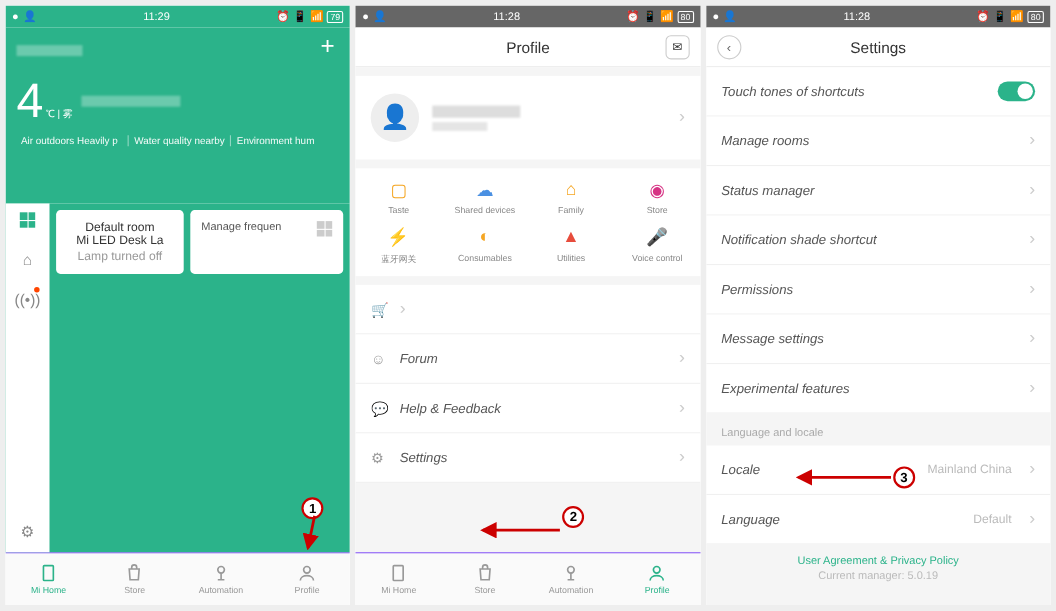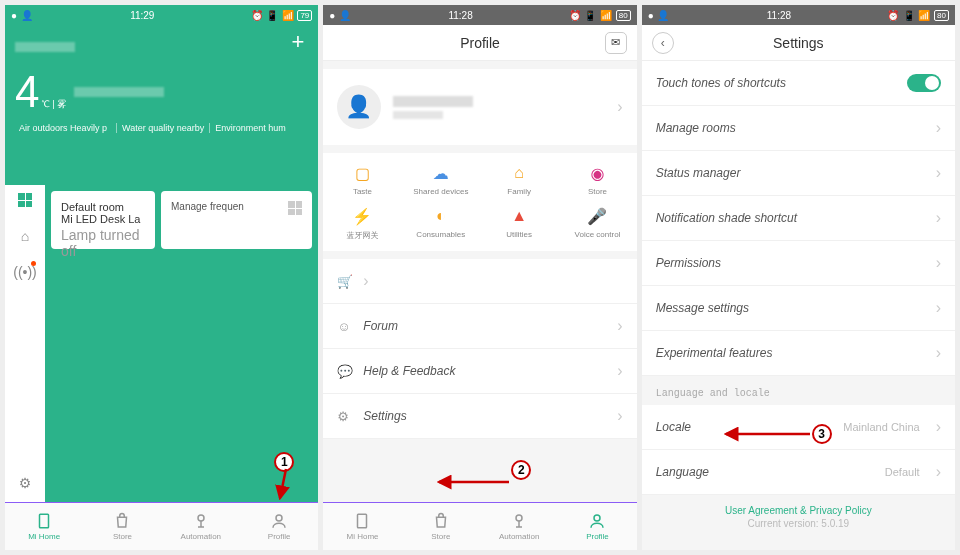--- a/index.html
+++ b/index.html
@@ -26,22 +26,22 @@
 .s1-blur { display: inline-block; width: 60px; height: 10px; background: rgba(255,255,255,0.3); filter: blur(1px); vertical-align: middle; }
 .s1-body { flex: 1; background: #2bb38a; display: flex; position: relative; }
 .s1-rail { width: 40px; background: #fff; display: flex; flex-direction: column; align-items: center; padding-top: 6px; gap: 18px; position: relative; }
 .s1-rail .ic { width: 18px; height: 18px; color: #888; display:flex; align-items:center; justify-content:center; font-size:14px;}
 .s1-rail .ic.active { color: #2bb38a; }
 .s1-rail .gear { position: absolute; bottom: 10px; }
 .red-dot { width:5px; height:5px; background:#ff4500; border-radius:50%; position:absolute; top:-2px; right:-2px;}
 .s1-cards { flex: 1; padding: 6px; display: flex; gap: 6px; }
 .card { background: #fff; border-radius: 4px; padding: 10px; font-size: 10px; color: #555; height: 58px; position: relative; }
 .card .t { color: #333; font-size: 11px; }
-.card .s { color: #999; font-size: 14px; margin-top: 2px; }
-.card1 { width: 104px; }
+.card .s { color: #999; font-size: 11px; margin-top: 2px; }
+.card1 { width: 116px; text-align: center; }
 .card2 { flex: 1; display:flex; align-items:flex-start; justify-content:space-between;}
 
 
 .bottom-nav { height: 48px; background: #fafafa; border-top: 1px solid #8b5cf6; display: flex; }
 .nav-item { flex: 1; display: flex; flex-direction: column; align-items: center; justify-content: center; gap: 2px; font-size: 8px; color: #999; }
 .nav-item.active { color: #2bb38a; }
 .nav-ic { width: 18px; height: 18px; }
 
 
 .s2-body { flex: 1; overflow-y: auto; background: #f5f5f5; }
@@ -51,21 +51,21 @@
 .s2-blur2 { width: 80px; height: 11px; background: #ddd; filter: blur(1px); margin-bottom: 4px; }
 .s2-blur3 { width: 50px; height: 8px; background: #e5e5e5; filter: blur(1px); }
 .chev { color: #ccc; font-size: 16px; font-weight: 300; }
 .s2-grid { background: #fff; padding: 10px 0; display: grid; grid-template-columns: repeat(4, 1fr); gap: 10px 0; margin-top: 8px; }
 .s2-gi { display: flex; flex-direction: column; align-items: center; gap: 4px; font-size: 8px; color: #888; }
 .s2-gi-ic { width: 20px; height: 20px; display: flex; align-items: center; justify-content: center; font-size: 16px; }
 .list-item { background: #fff; padding: 13px 14px; display: flex; align-items: center; gap: 10px; font-size: 12px; color: #555; border-bottom: 1px solid #f0f0f0; }
 .list-item .lbl { flex: 1; font-style: italic; }
 .list-item .val { color: #bbb; font-size: 11px; }
 .list-ic { width: 16px; color: #999; font-size: 13px; }
-.section-hdr { padding: 12px 14px 6px; font-size: 10px; color: #aaa; font-family: Liberation Mono, monospace; }
+.section-hdr { padding: 12px 14px 6px; font-size: 10px; color: #aaa; }
 .toggle { width: 34px; height: 18px; background: #2bb38a; border-radius: 9px; position: relative; }
 .toggle::after { content: ''; width: 14px; height: 14px; background: #fff; border-radius: 50%; position: absolute; right: 2px; top: 2px; }
 .s3-footer { text-align: center; padding: 10px; font-size: 10px; }
 .s3-footer .link { color: #2bb38a; }
 .s3-footer .ver { color: #bbb; margin-top: 2px; }
 
 
 .anno { position: absolute; pointer-events: none; z-index: 100; }
 .anno-circle { width: 20px; height: 20px; border: 2px solid #c00; border-radius: 50%; background: #fff; display: flex; align-items: center; justify-content: center; font-size: 12px; font-weight: bold; color: #000; }
 .grid-ic{width:14px;height:14px;display:grid;grid-template-columns:1fr 1fr;gap:1px;}
@@ -358,21 +358,21 @@
           <span class="chev" style="margin-left:6px">›</span>
         </div>
         <div class="list-item">
           <span class="lbl">Language</span>
           <span class="val">Default</span>
           <span class="chev" style="margin-left:6px">›</span>
         </div>
       </div>
     <div class="s3-footer">
       <div class="link">User Agreement &amp; Privacy Policy</div>
-      <div class="ver">Current version: 5.0.19</div>
+      <div class="ver">Current manager: 5.0.19</div>
     </div>
   </div>
   <div class="anno" style="left:170px;top:419px">
       <div class="anno-circle">3</div>
     </div>
   <svg class="anno" style="left:78px;top:420px" width="94" height="18">
       <defs>
         <marker id="ah3" markerWidth="6" markerHeight="6" refX="5" refY="3" orient="auto">
           <path d="M0,0 L6,3 L0,6 z" fill="#c00"></path>
         </marker>

